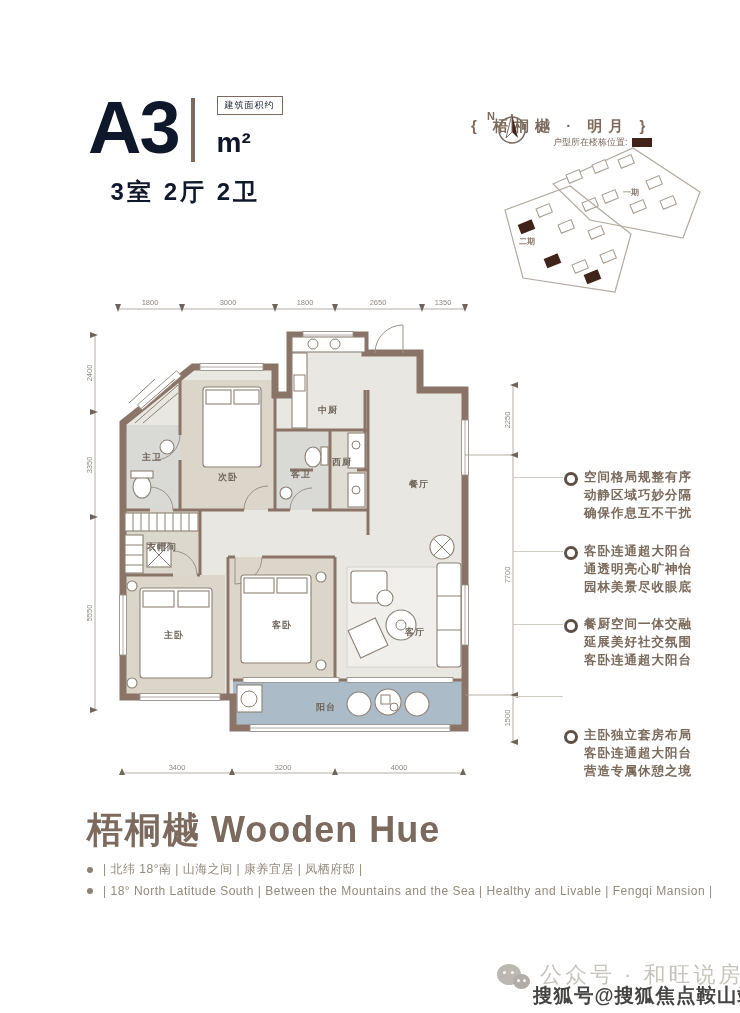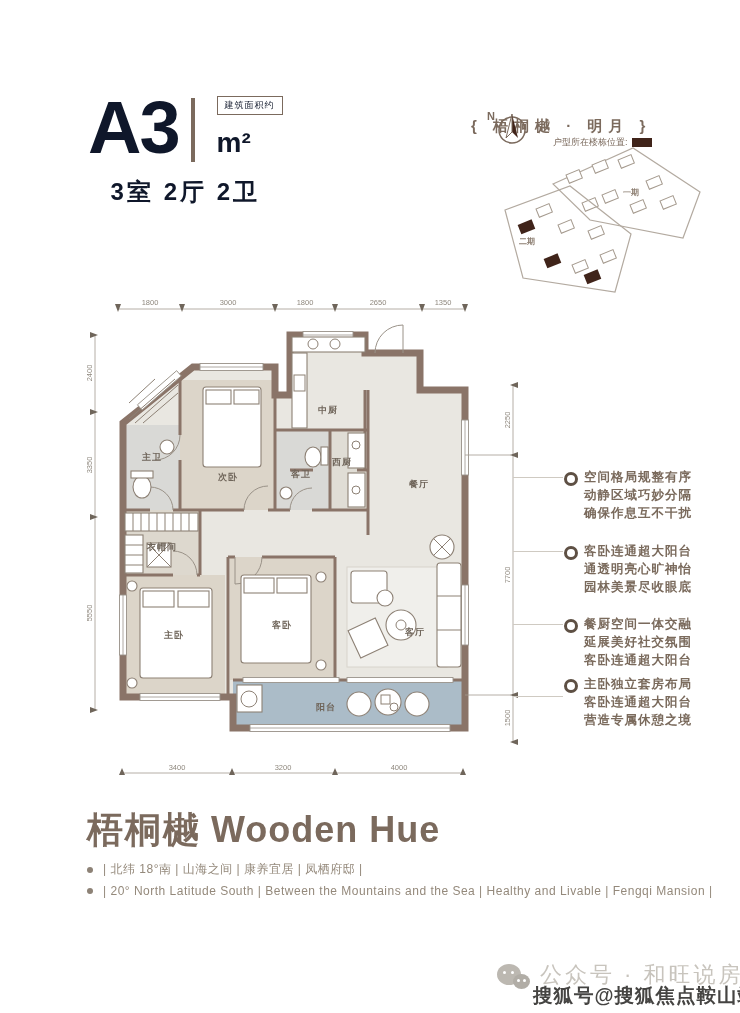--- a/index.html
+++ b/index.html
@@ -321,40 +321,40 @@
     </div>
   </div>
   <div class="feature" style="top:615px">
     <span class="marker"></span>
     <div class="lines">
       <div>餐厨空间一体交融</div>
       <div>延展美好社交氛围</div>
       <div>客卧连通超大阳台</div>
     </div>
   </div>
-  <div class="feature" style="top:675px">
+  <div class="feature" style="top:726px">
     <span class="marker"></span>
     <div class="lines">
       <div>主卧独立套房布局</div>
       <div>客卧连通超大阳台</div>
       <div>营造专属休憩之境</div>
     </div>
   </div>
 
   <div class="brand">
     <div class="logo">
       <span>梧桐樾</span><span class="en">Wooden Hue</span>
     </div>
     <div class="tagline">
       <span class="dot"></span>
       <span>|  北纬 18°南  |  山海之间  |  康养宜居  |  凤栖府邸  |</span>
     </div>
     <div class="tagline">
       <span class="dot"></span>
-      <span>|  20° North Latitude South   |   Between the Mountains and the Sea   |   Healthy and Livable   |   Fengqi Mansion   |</span>
+      <span>|  18° North Latitude South   |   Between the Mountains and the Sea   |   Healthy and Livable   |   Fengqi Mansion   |</span>
     </div>
   </div>
 
 
   <div class="wechat-icon">
     <span class="bubble big">
       <span class="eye" style="left:6px"></span>
       <span class="eye" style="left:14px"></span>
     </span>
     <span class="bubble small">

